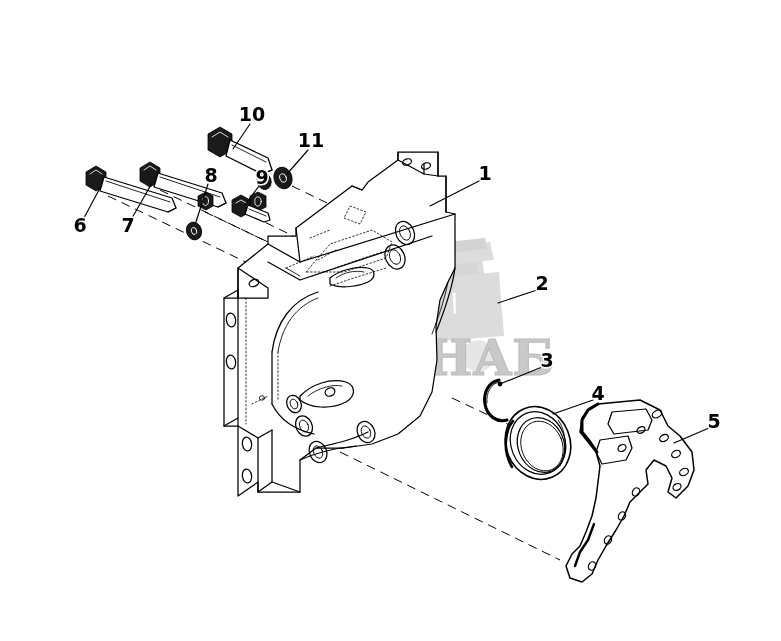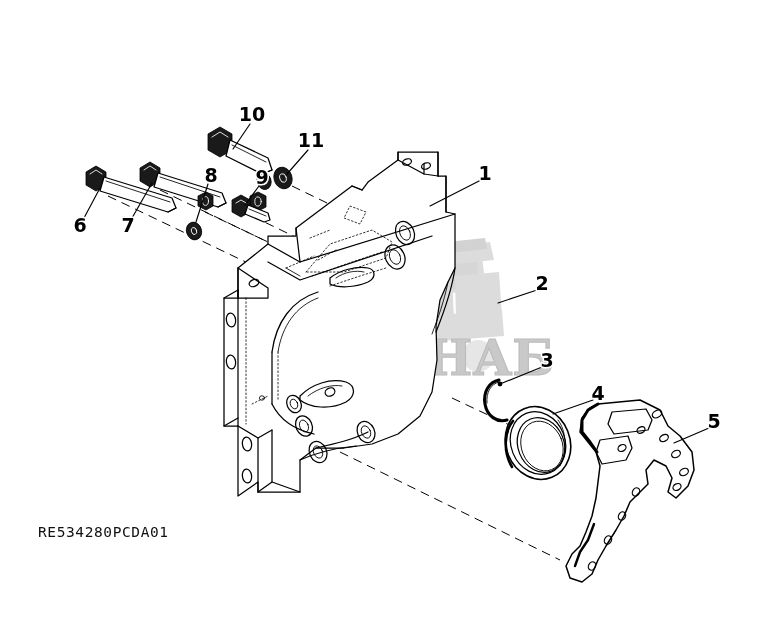--- a/index.html
+++ b/index.html
@@ -444,14 +444,13 @@
     <g>
       <path class="leader" d="M250 124 L 233 149"></path>
       <text class="callout-text" x="252" y="121">10</text>
     </g>
     <g>
       <path class="leader" d="M308 150 L 287 174"></path>
       <text class="callout-text" x="311" y="147">11</text>
     </g>
   </svg>
 
-  <div class="partnum">RE534280PCDA01</div>
 </div>
 
 </body></html>

